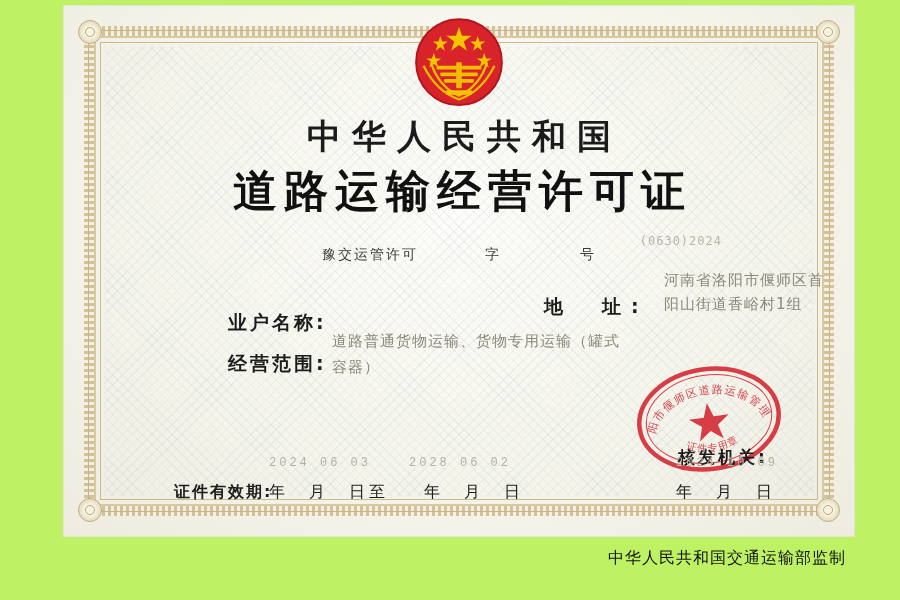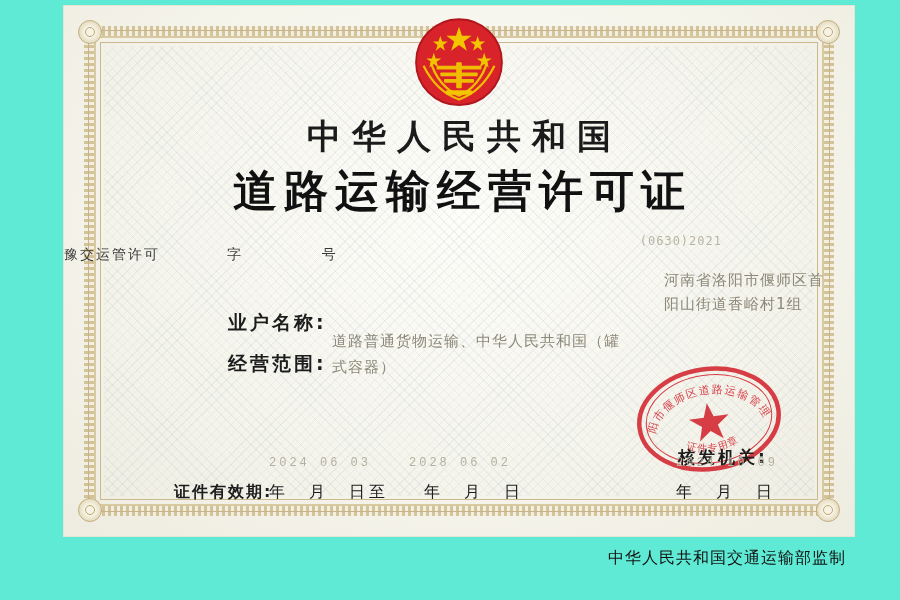--- a/index.html
+++ b/index.html
@@ -10,21 +10,21 @@
   body {
     width: 900px;
     height: 600px;
     overflow: hidden;
     font-family: "Liberation Sans", sans-serif;
   }
   .page {
     position: relative;
     width: 900px;
     height: 600px;
-    background: #5eead4;
+    background: #bef264;
   }
 
   
   .cert {
     position: absolute;
     left: 64px;
     top: 6px;
     width: 790px;
     height: 530px;
     background:
@@ -126,20 +126,21 @@
     letter-spacing: 7px;
     text-indent: 7px;
     color: #111111;
   }
 
   
   .serial-row {
     position: absolute;
     top: 240px;
     left: 0; right: 0;
+    text-align: center;
     font-family: "DejaVu Sans", sans-serif;
     font-size: 14px;
     color: #3a3a3a;
     letter-spacing: 2px;
   }
   .serial-row .sp-wide { display: inline-block; width: 54px; }
   .serial-row .sp-num { display: inline-block; width: 66px; }
 
   .serial-ghost {
     position: absolute;
@@ -260,37 +261,38 @@
         <path d="M22 62 C30 78 42 92 60 98 C78 92 90 78 98 62"></path>
         <path d="M30 58 C34 74 46 88 60 94 C74 88 86 74 90 58"></path>
       </g>
       <rect x="46" y="88" width="28" height="5" rx="1.5" fill="#f2c500"></rect>
     </svg>
 
     <div class="title-country">中华人民共和国</div>
 
     <div class="title-main">道路运输经营许可证</div>
 
-    <div class="serial-ghost">(0630)2021</div>
+    <div class="serial-ghost">(0630)2024</div>
 
     <div class="serial-row">
       <span>豫交运管许可</span>
       <span class="sp-wide"></span>
       <span>字</span>
       <span class="sp-num"></span>
       <span>号</span>
     </div>
 
     <div class="field-label label-name">业户名称:</div>
 
+    <div class="field-label label-addr">地　址:</div>
     <div class="field-value value-addr">河南省洛阳市偃师区首
 阳山街道香峪村1组</div>
 
     <div class="field-label label-scope">经营范围:</div>
-    <div class="field-value value-scope">道路普通货物运输、中华人民共和国（罐式容器）</div>
+    <div class="field-value value-scope">道路普通货物运输、货物专用运输（罐式容器）</div>
 
     <svg class="seal" viewBox="0 0 150 110">
       <g transform="translate(75,55) rotate(-8)">
         <ellipse cx="0" cy="0" rx="70" ry="50" fill="none" stroke="#d3202a" stroke-width="4.5"></ellipse>
         <ellipse cx="0" cy="0" rx="63" ry="44" fill="none" stroke="#d3202a" stroke-width="1"></ellipse>
         <polygon points="0,-16 5,-2 20,-2 8,7 12,21 0,12 -12,21 -8,7 -20,-2 -5,-2" fill="#d3202a"></polygon>
         <path id="sealTop" d="M -54 4 A 56 40 0 0 1 54 4" fill="none"></path>
         <text font-size="11" fill="#d3202a" font-family="'DejaVu Sans',sans-serif" letter-spacing="1.5">
           <textPath href="#sealTop" startOffset="50%" text-anchor="middle">洛阳市偃师区道路运输管理局</textPath>
         </text>

